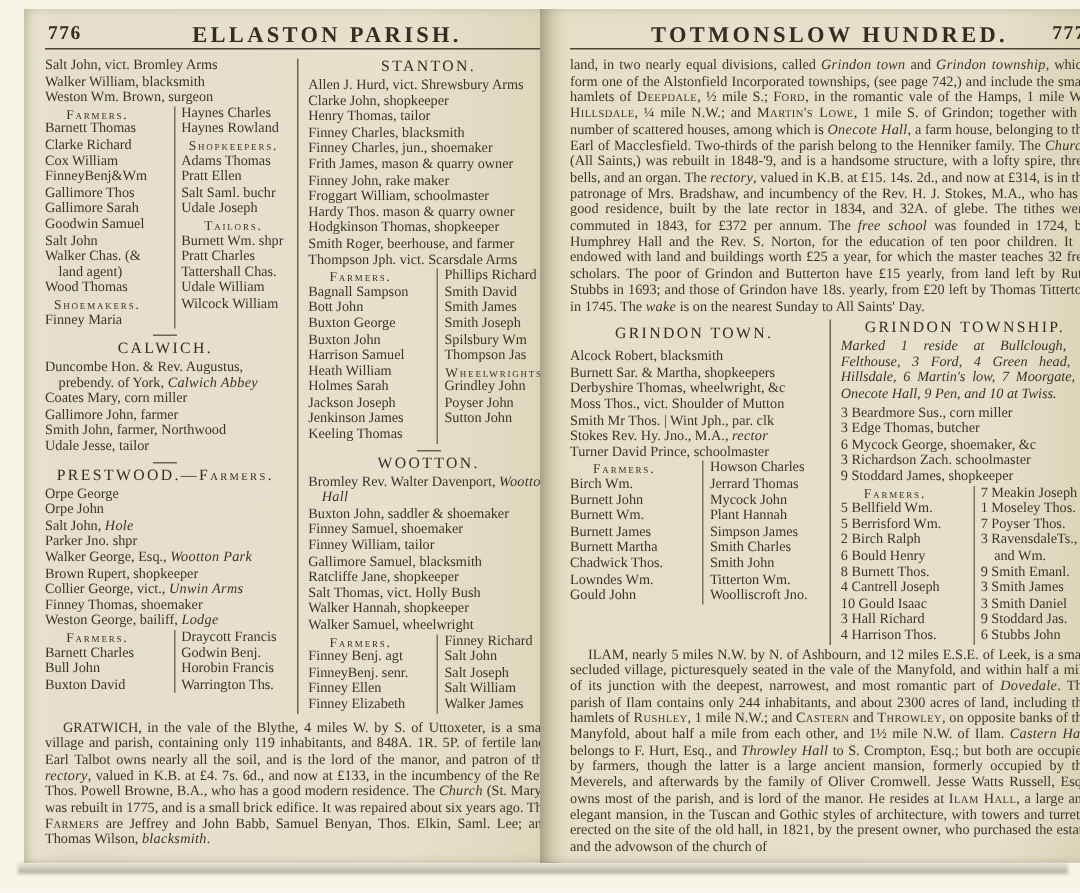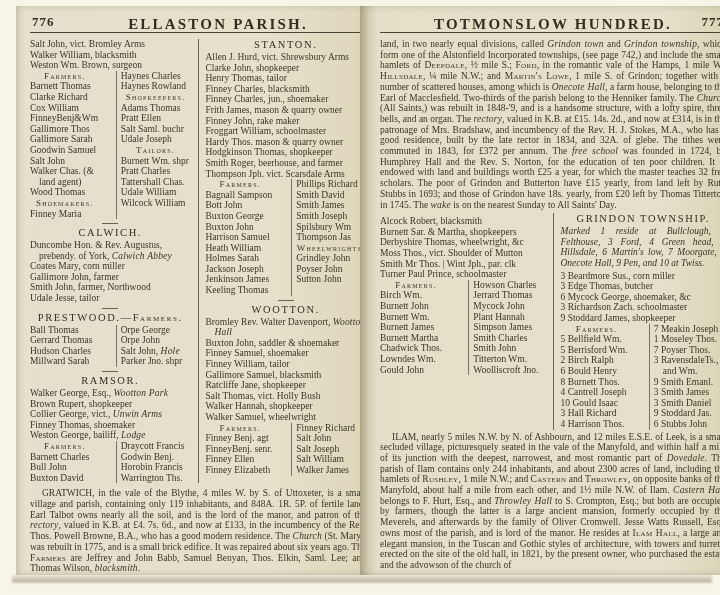--- a/index.html
+++ b/index.html
@@ -96,33 +96,26 @@
         <div>
             <div class="entry">Duncombe Hon. &amp; Rev. Augustus, prebendy. of York, <i>Calwich Abbey</i></div>
             <div class="entry">Coates Mary, corn miller</div>
             <div class="entry">Gallimore John, farmer</div>
             <div class="entry">Smith John, farmer, Northwood</div>
             <div class="entry">Udale Jesse, tailor</div>
           </div>
         <h3 class="sect dashed">PRESTWOOD.—Farmers.</h3>
         <div class="split">
           <div class="subcol">
-              <div class="entry">Ball Thomas</div>
-              <div class="entry">Gerrard Thomas</div>
-              <div class="entry">Hudson Charles</div>
-              <div class="entry">Millward Sarah</div>
-            </div>
-          <div class="subcol">
               <div class="entry">Orpe George</div>
               <div class="entry">Orpe John</div>
               <div class="entry">Salt John, <i>Hole</i></div>
               <div class="entry">Parker Jno. shpr</div>
             </div>
         </div>
-        <h3 class="sect dashed">RAMSOR.</h3>
         <div>
             <div class="entry">Walker George, Esq., <i>Wootton Park</i></div>
             <div class="entry">Brown Rupert, shopkeeper</div>
             <div class="entry">Collier George, vict., <i>Unwin Arms</i></div>
             <div class="entry">Finney Thomas, shoemaker</div>
             <div class="entry">Weston George, bailiff, <i>Lodge</i></div>
           </div>
         <div class="split">
           <div class="subcol">
               <div class="sub-head">Farmers.</div>
@@ -218,28 +211,30 @@
 
   <div class="page page-right">
     <div class="page-head">
       <span class="ptitle">TOTMONSLOW HUNDRED.</span>
       <span class="pnum pr">777</span>
     </div>
     <p class="para">land, in two nearly equal divisions, called <i>Grindon town</i> and <i>Grindon township</i>, which form one of the Alstonfield Incorporated townships, (see page 742,) and include the small hamlets of <span class="sc">Deepdale</span>, ½ mile S.; <span class="sc">Ford</span>, in the romantic vale of the Hamps, 1 mile W.; <span class="sc">Hillsdale</span>, ¼ mile N.W.; and <span class="sc">Martin's Lowe</span>, 1 mile S. of Grindon; together with a number of scattered houses, among which is <i>Onecote Hall</i>, a farm house, belonging to the Earl of Macclesfield. Two-thirds of the parish belong to the Henniker family. The <i>Church</i> (All Saints,) was rebuilt in 1848-'9, and is a handsome structure, with a lofty spire, three bells, and an organ. The <i>rectory</i>, valued in K.B. at £15. 14s. 2d., and now at £314, is in the patronage of Mrs. Bradshaw, and incumbency of the Rev. H. J. Stokes, M.A., who has a good residence, built by the late rector in 1834, and 32A. of glebe. The tithes were commuted in 1843, for £372 per annum. The <i>free school</i> was founded in 1724, by Humphrey Hall and the Rev. S. Norton, for the education of ten poor children. It is endowed with land and buildings worth £25 a year, for which the master teaches 32 free scholars. The poor of Grindon and Butterton have £15 yearly, from land left by Ruth Stubbs in 1693; and those of Grindon have 18s. yearly, from £20 left by Thomas Titterton in 1745. The <i>wake</i> is on the nearest Sunday to All Saints' Day.</p>
     <div class="gap"></div>
     <div class="cols">
       <div class="col">
+        <h3 class="sect">GRINDON TOWN.</h3>
         <div class="gap"></div>
         <div>
             <div class="entry">Alcock Robert, blacksmith</div>
             <div class="entry">Burnett Sar. &amp; Martha, shopkeepers</div>
             <div class="entry">Derbyshire Thomas, wheelwright, &amp;c</div>
             <div class="entry">Moss Thos., vict. Shoulder of Mutton</div>
             <div class="entry">Smith Mr Thos. | Wint Jph., par. clk</div>
-            <div class="entry">Turner Paul Prince, schoolmaster</div>
+            <div class="entry">Stokes Rev. Hy. Jno., M.A., <i>rector</i></div>
+            <div class="entry">Turner David Prince, schoolmaster</div>
           </div>
         <div class="split">
           <div class="subcol">
               <div class="sub-head">Farmers.</div>
               <div class="entry">Birch Wm.</div>
               <div class="entry">Burnett John</div>
               <div class="entry">Burnett Wm.</div>
               <div class="entry">Burnett James</div>
               <div class="entry">Burnett Martha</div>
               <div class="entry">Chadwick Thos.</div>

